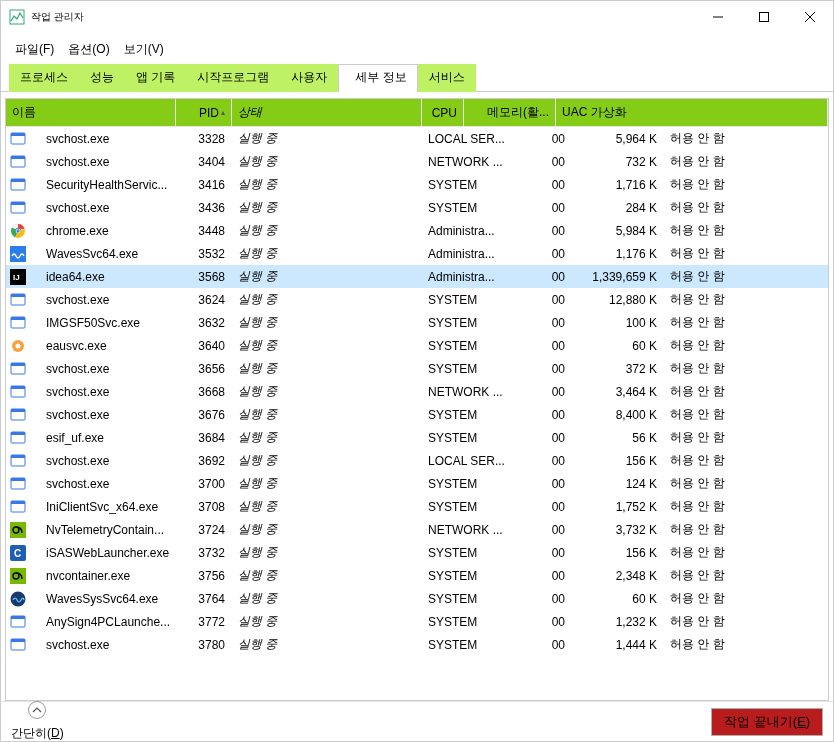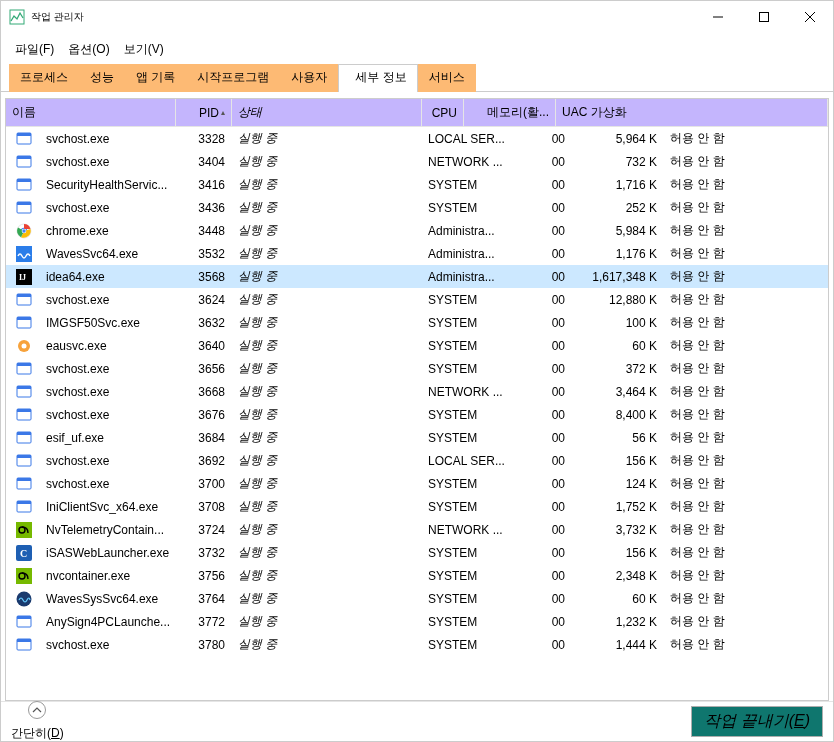--- a/index.html
+++ b/index.html
@@ -6,44 +6,44 @@
 body { font-family: "Malgun Gothic", "Segoe UI", sans-serif; font-size: 12px; background: #fff; overflow: hidden; }
 .window { width: 834px; height: 742px; border: 1px solid #ccc; display: flex; flex-direction: column; background: #fff; }
 .titlebar { height: 32px; display: flex; align-items: center; padding: 0 0 0 8px; }
 .titlebar-icon { width: 16px; height: 16px; margin-right: 6px; display:inline-flex; align-items:center; justify-content:center;}
 .titlebar-title { flex: 1; font-size: 10px; }
 .win-controls { display: flex; }
 .win-btn { width: 46px; height: 32px; display:flex; align-items:center; justify-content:center; font-family: "Segoe UI Symbol"; font-size:10px; cursor: default; }
 .menubar { height: 24px; display:flex; align-items:center; padding: 0 8px; gap: 2px; }
 .menubar-item { padding: 2px 6px; font-size: 12px; margin-top: 8px; }
 .tabs { display:flex; border-bottom: 1px solid #ccc; padding: 0 8px; margin-top: 6px; }
-.tab { padding: 4px 10px 6px; font-size: 12px; border: 1px solid transparent; border-bottom: none; position: relative; top: 1px; background:#fdba74; }
+.tab { padding: 4px 10px 6px; font-size: 12px; border: 1px solid transparent; border-bottom: none; position: relative; top: 1px; background:#bef264; }
 .tab.active { border-color: #ccc; background:#fff;padding-left:16px; }
 .content { flex: 1; display:flex; flex-direction:column; overflow:hidden; padding: 6px 4px 0 4px; }
 .grid-wrap { flex:1; border: 1px solid #ccc; overflow: hidden; display:flex; flex-direction:column; position:relative;}
-.header-row { display:flex; background:#c4b5fd; border-bottom: 1px solid #e5e5e5; height: 28px; align-items:flex-end; font-size:12px; }
+.header-row { display:flex; background:#84cc16; border-bottom: 1px solid #e5e5e5; height: 28px; align-items:flex-end; font-size:12px; }
 .col { padding: 0 6px; overflow:hidden; white-space:nowrap; text-overflow: ellipsis; border-right: 1px solid #e5e5e5; height: 100%; display:flex; align-items:center;}
 .header-row .col { cursor: default; }
 .col-name { width: 170px; }
 .col-pid { width: 56px; justify-content:flex-end; text-align:right;}
 .col-status { width: 190px; font-style: italic; }
 .col-user { width: 108px; }
 .col-cpu { width: 42px; justify-content: flex-end; text-align:right; }
 .col-mem { width: 92px; justify-content:flex-end; text-align:right;}
 .col-uac { flex:1; }
 .body-scroll { flex:1; overflow-y: scroll; }
 .row { display:flex; height: 23px; align-items:center; font-size:12px; }
 .row .col { border-right: 1px solid transparent; }
 .row.selected { background: #cce8ff; }
 .row .name-cell { display:flex; align-items:center; gap: 8px; padding-left: 4px;}
-.proc-icon { width:28px; height:16px; flex-shrink:0; display:inline-flex; align-items:center; justify-content:center; font-size:11px;font-family:Liberation Serif, serif;}
+.proc-icon { width:28px; height:16px; flex-shrink:0; display:inline-flex; align-items:center; font-size:11px;}
 .footer { height: 40px; border-top: 1px solid #e5e5e5; display:flex; align-items:center; padding: 0 10px; justify-content: space-between;}
 .footer-left { display:flex; align-items:center; gap: 6px; flex-direction: column; }
 .chevron { width:18px; height:18px; border:1px solid #999; border-radius:50%; display:flex; align-items:center; justify-content:center; font-size:10px;}
-.end-task { border:1px solid #adadad; background:#0f766e; padding: 4px 12px; font-size:16px;font-style:italic; }
+.end-task { border:1px solid #adadad; background:#b91c1c; padding: 4px 12px; font-size:13px; }
 .sort-ind { font-size:8px; margin-left:2px; color:#555;}
 
 .body-scroll::-webkit-scrollbar { width: 17px; }
 .body-scroll::-webkit-scrollbar-track { background:#f0f0f0; }
 .body-scroll::-webkit-scrollbar-thumb { background:#c2c3c9; }
 u { text-decoration: underline; }
 </style>
 </head>
 <body>
 
@@ -174,21 +174,21 @@
                   <rect x="1" y="2" width="14" height="11" rx="1" fill="#fff" stroke="#3b78e7" stroke-width="1"></rect>
                   <rect x="1" y="2" width="14" height="3" fill="#3b78e7"></rect>
                 </svg>
               </span>
               <span>svchost.exe</span>
             </div>
             <div class="col col-pid">3436</div>
             <div class="col col-status">실행 중</div>
             <div class="col col-user">SYSTEM</div>
             <div class="col col-cpu">00</div>
-            <div class="col col-mem">252 K</div>
+            <div class="col col-mem">284 K</div>
             <div class="col col-uac">허용 안 함</div>
           </div>
           <div class="row">
             <div class="col col-name name-cell">
               <span class="proc-icon">
                 <svg width="16" height="16" viewBox="0 0 16 16">
                   <circle cx="8" cy="8" r="7" fill="#fff" stroke="#ccc" stroke-width="0.5"></circle>
                   <circle cx="8" cy="8" r="3.2" fill="#4285f4"></circle>
                   <path d="M8 1 A7 7 0 0 1 14.5 6 L8 6 Z" fill="#ea4335"></path>
                   <path d="M14.5 6 A7 7 0 0 1 5 14.2 L8 8 Z" fill="#fbbc05"></path>
@@ -230,21 +230,21 @@
                   <rect width="16" height="16" fill="#000"></rect>
                   <text x="3" y="11" font-size="8" fill="#fff" font-weight="bold">IJ</text>
                 </svg>
               </span>
               <span>idea64.exe</span>
             </div>
             <div class="col col-pid">3568</div>
             <div class="col col-status">실행 중</div>
             <div class="col col-user">Administra...</div>
             <div class="col col-cpu">00</div>
-            <div class="col col-mem">1,617,348 K</div>
+            <div class="col col-mem">1,339,659 K</div>
             <div class="col col-uac">허용 안 함</div>
           </div>
           <div class="row">
             <div class="col col-name name-cell">
               <span class="proc-icon">
                 <svg width="16" height="16">
                   <rect x="1" y="2" width="14" height="11" rx="1" fill="#fff" stroke="#3b78e7" stroke-width="1"></rect>
                   <rect x="1" y="2" width="14" height="3" fill="#3b78e7"></rect>
                 </svg>
               </span>

